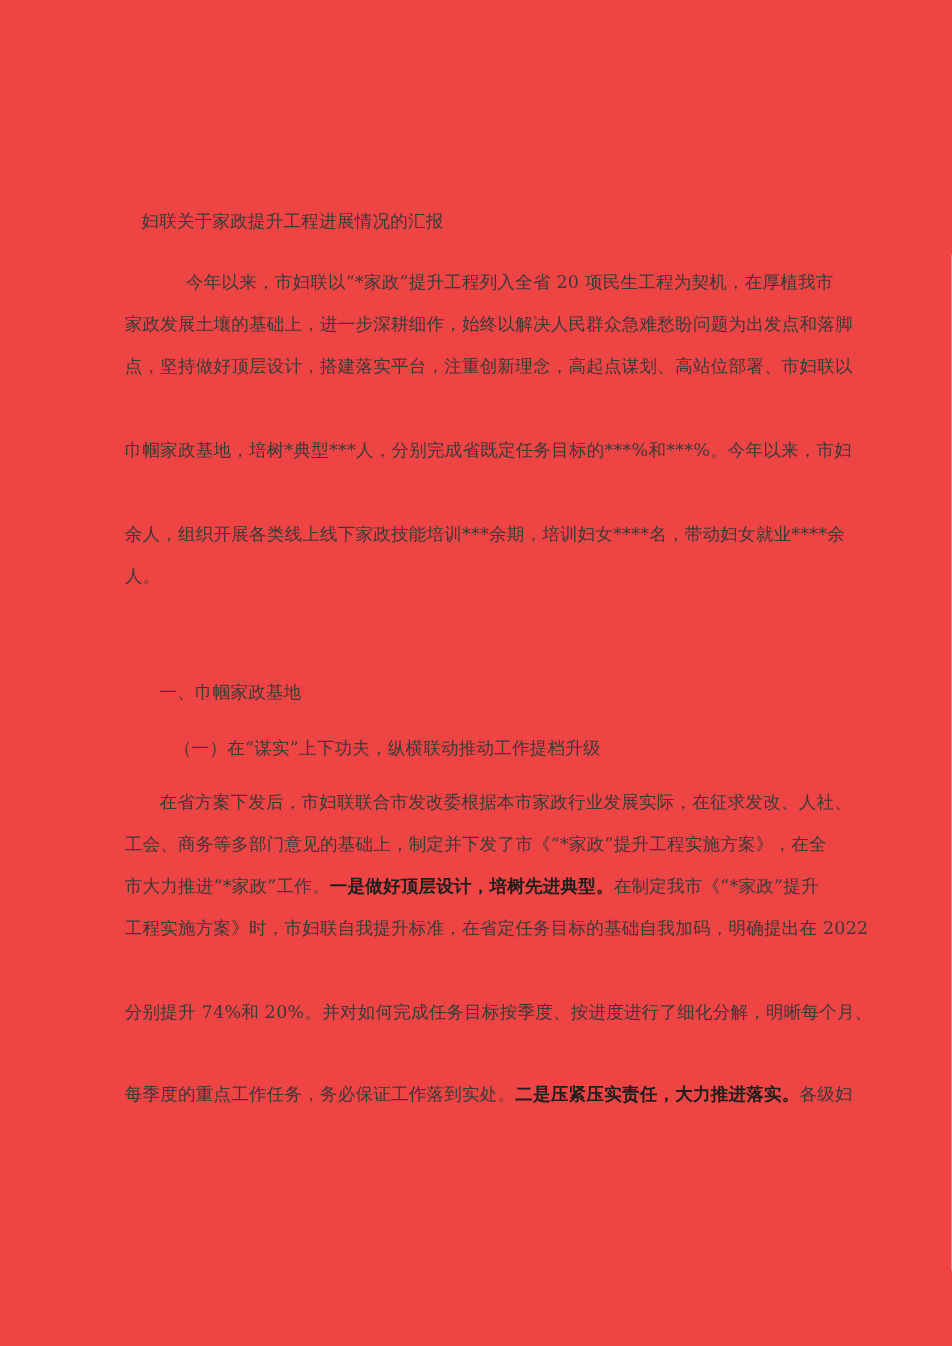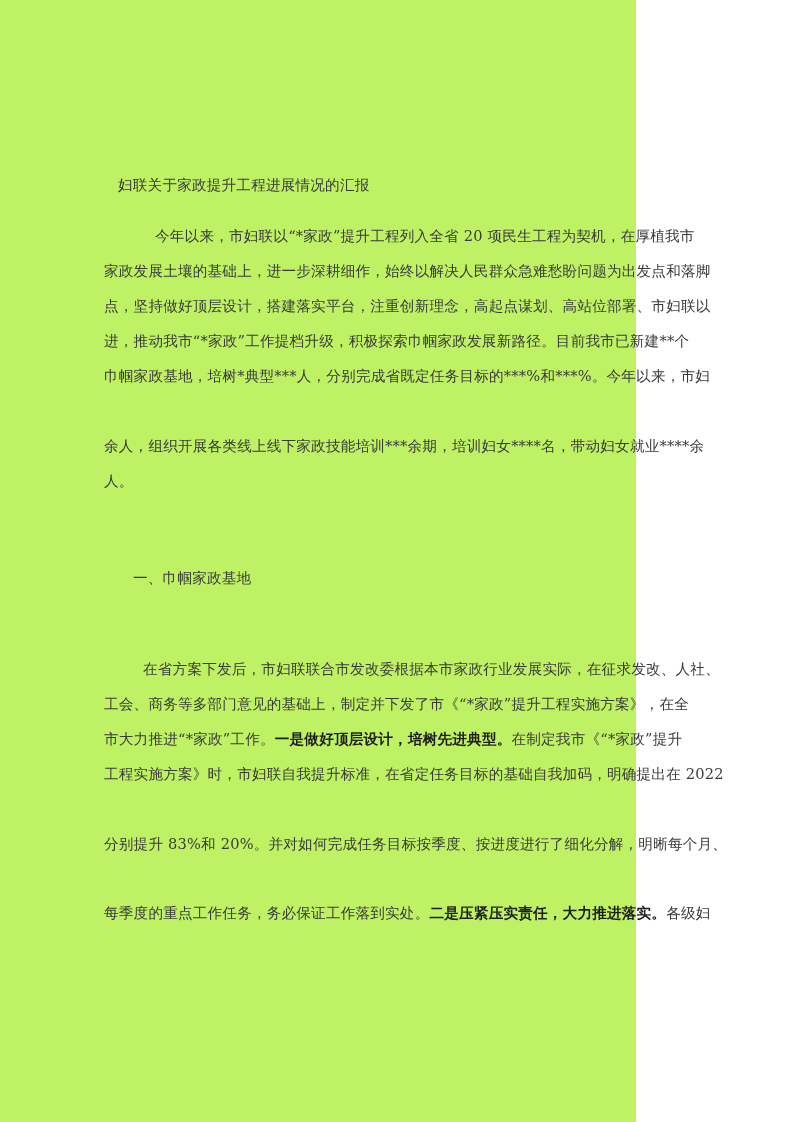--- a/index.html
+++ b/index.html
@@ -1,46 +1,46 @@
 <!DOCTYPE html>
 <html><head>
 <meta charset="utf-8">
 <style>
   html, body { margin: 0; padding: 0; background: #ffffff; }
   body { width: 793px; height: 1122px; position: relative; overflow: hidden;
          font-family: "DejaVu Serif", "Liberation Serif", serif; color: #3a3a3a; }
-  .page { position: absolute; left: 0; top: 0; width: 636px; height: 1122px; background: #bef264; }
+  .page { position: absolute; left: 0; top: 0; width: 793px; height: 1122px; background: #ef4444; }
   .line { position: absolute; left: 104px; width: 580px; font-size: 14.6px; line-height: 20px;
           white-space: nowrap; letter-spacing: 0.2px; text-align: justify; }
   .title { left: 118px; font-size: 14.6px; }
   .h1 { left: 133px; }
   .h2 { left: 145px; }
-  .indent { left: 143px; width: 550px; }
+  .indent { left: 133px; width: 550px; }
   .indent2 { left: 155px; width: 525px; }
   .b { font-weight: bold; color: #1e1e1e; }
 </style>
 </head>
 <body>
 
 <div class="page">
   <div class="line title" style="top:175px">妇联关于家政提升工程进展情况的汇报</div>
 
   <div class="line indent2" style="top:226px">今年以来，市妇联以“*家政”提升工程列入全省 20 项民生工程为契机，在厚植我市</div>
   <div class="line" style="top:261px">家政发展土壤的基础上，进一步深耕细作，始终以解决人民群众急难愁盼问题为出发点和落脚</div>
   <div class="line" style="top:296px">点，坚持做好顶层设计，搭建落实平台，注重创新理念，高起点谋划、高站位部署、市妇联以</div>
-  <div class="line" style="top:331px">进，推动我市“*家政”工作提档升级，积极探索巾帼家政发展新路径。目前我市已新建**个</div>
   <div class="line" style="top:366px">巾帼家政基地，培树*典型***人，分别完成省既定任务目标的***%和***%。今年以来，市妇</div>
   <div class="line" style="top:436px">余人，组织开展各类线上线下家政技能培训***余期，培训妇女****名，带动妇女就业****余</div>
   <div class="line" style="top:471px">人。</div>
 
   <div class="line h1" style="top:568px">一、巾帼家政基地</div>
+  <div class="line h2" style="top:614px">（一）在“谋实”上下功夫，纵横联动推动工作提档升级</div>
 
   <div class="line indent" style="top:659px">在省方案下发后，市妇联联合市发改委根据本市家政行业发展实际，在征求发改、人社、</div>
   <div class="line" style="top:694px">工会、商务等多部门意见的基础上，制定并下发了市《“*家政”提升工程实施方案》，在全</div>
   <div class="line" style="top:729px">
     <span>市大力推进“*家政”工作。</span><span class="b">一是做好顶层设计，培树先进典型。</span><span>在制定我市《“*家政”提升</span>
   </div>
   <div class="line" style="top:764px">工程实施方案》时，市妇联自我提升标准，在省定任务目标的基础自我加码，明确提出在 2022</div>
-  <div class="line" style="top:834px">分别提升 83%和 20%。并对如何完成任务目标按季度、按进度进行了细化分解，明晰每个月、</div>
+  <div class="line" style="top:834px">分别提升 74%和 20%。并对如何完成任务目标按季度、按进度进行了细化分解，明晰每个月、</div>
   <div class="line" style="top:903px">
     <span>每季度的重点工作任务，务必保证工作落到实处。</span><span class="b">二是压紧压实责任，大力推进落实。</span><span>各级妇</span>
   </div>
 </div>
 
 </body></html>

